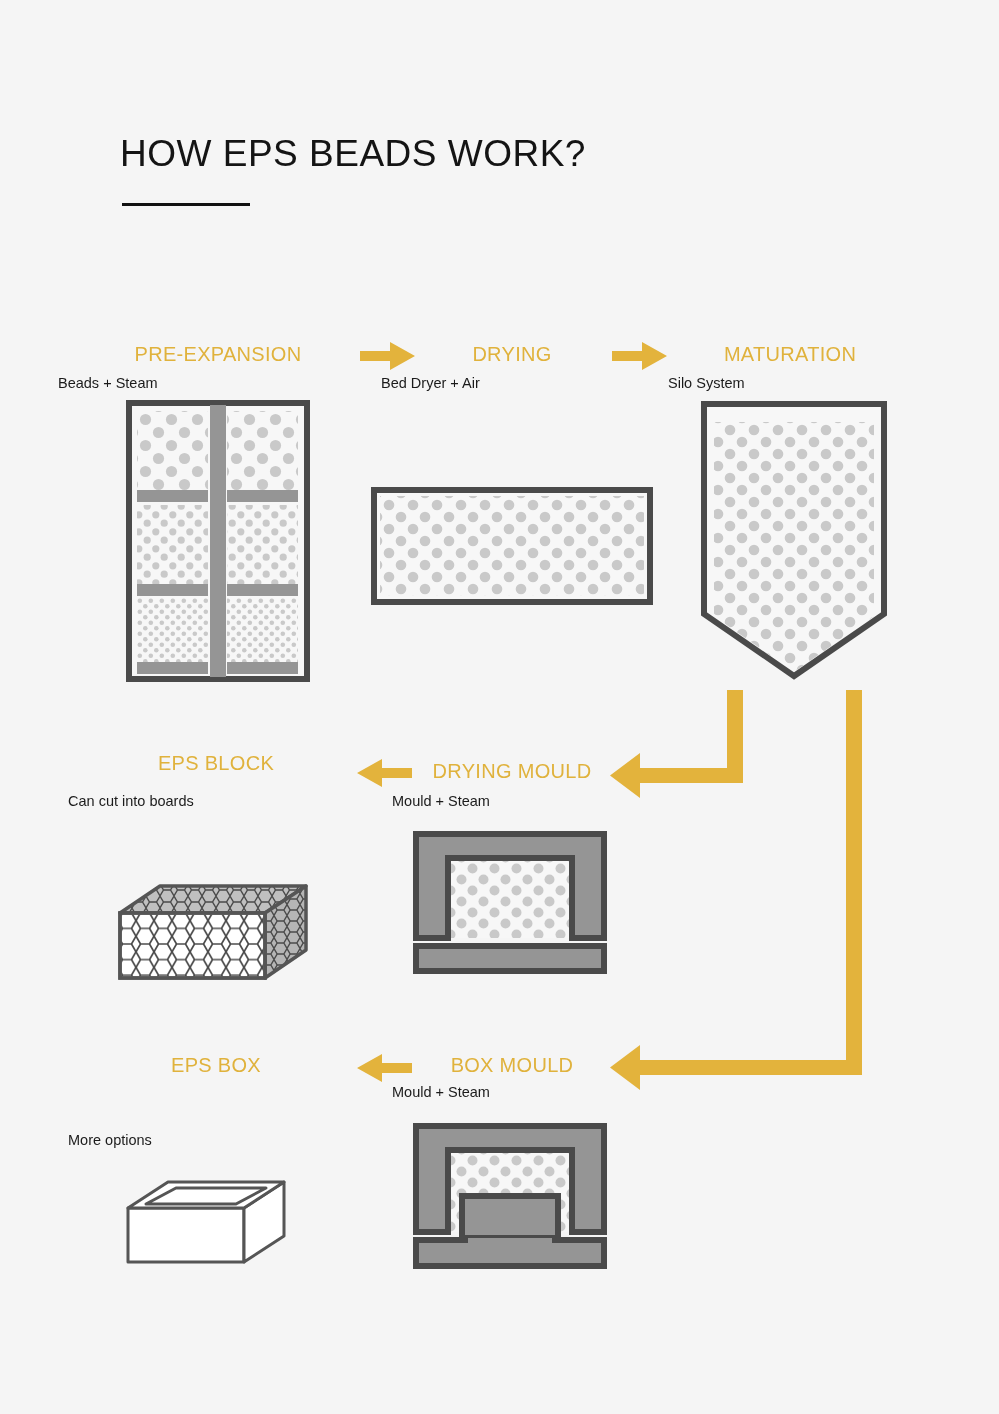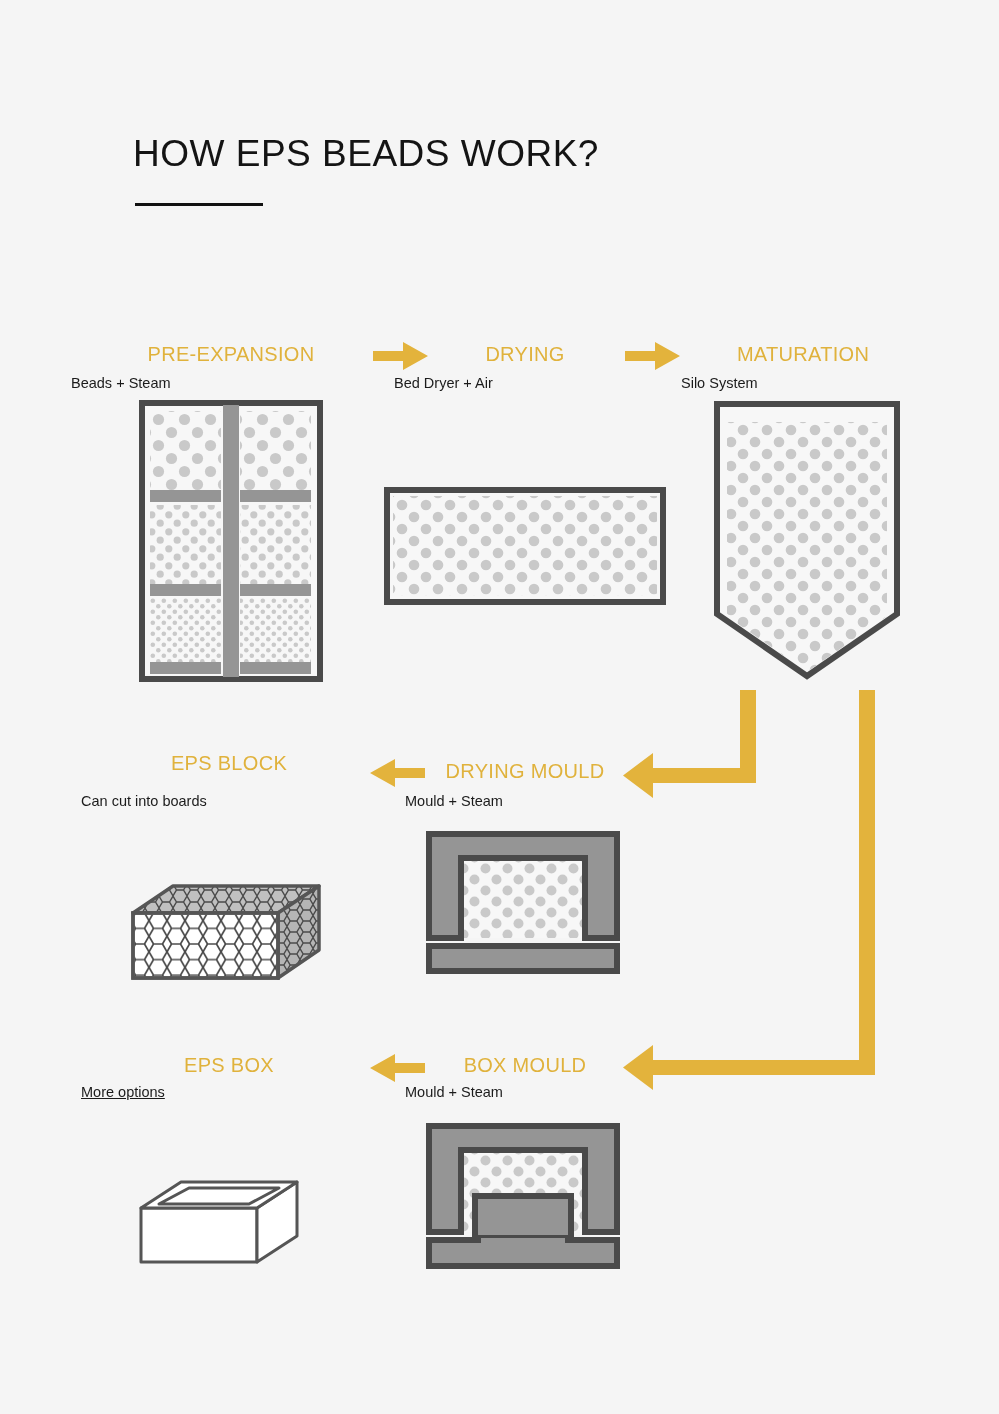--- a/index.html
+++ b/index.html
@@ -9,21 +9,21 @@
   }
   body {
     width: 999px;
     height: 1414px;
     position: relative;
     overflow: hidden;
     font-family: "Liberation Sans", sans-serif;
     -webkit-font-smoothing: antialiased;
   }
 
-  .abs { position: absolute; margin-left: 13px; }
+  .abs { position: absolute; }
 
   
   #title {
     left: 120px;
     top: 133px;
     font-size: 37px;
     letter-spacing: 0.5px;
     font-weight: 400;
     color: #141414;
     white-space: nowrap;
@@ -227,21 +227,21 @@
     <rect x="30" y="18" width="136" height="90" fill="#f7f7f7"></rect>
     <rect x="30" y="18" width="136" height="90" fill="url(#beadsMould)"></rect>
 
     <path d="M4 4 H192 V108 H160 V28 H36 V108 H4 Z" fill="#959595" stroke="#4a4a4a" stroke-width="6" stroke-linejoin="miter"></path>
 
     <rect x="4" y="116" width="188" height="25" fill="#959595" stroke="#4a4a4a" stroke-width="6"></rect>
   </svg>
 </div>
 
 <div class="abs stage-title" style="left:68px; top:1054px; width:296px;">EPS BOX</div>
-<div class="abs stage-sub" style="left:68px; top:1084px; width:296px;text-decoration:underline;">More options</div>
+<div class="abs stage-sub" style="left:68px; top:1132px; width:296px;">More options</div>
 
 <div class="abs" style="left:356px; top:1052px;">
   <svg class="arrow-left" viewBox="0 0 56 32">
     <path class="conn" d="M56 11 H26 V2 L1 16 L26 30 V21 H56 Z"></path>
   </svg>
 </div>
 
 <div class="abs stage-title" style="left:392px; top:1054px; width:240px;">BOX MOULD</div>
 <div class="abs stage-sub" style="left:392px; top:1084px; width:240px;">Mould + Steam</div>
 

